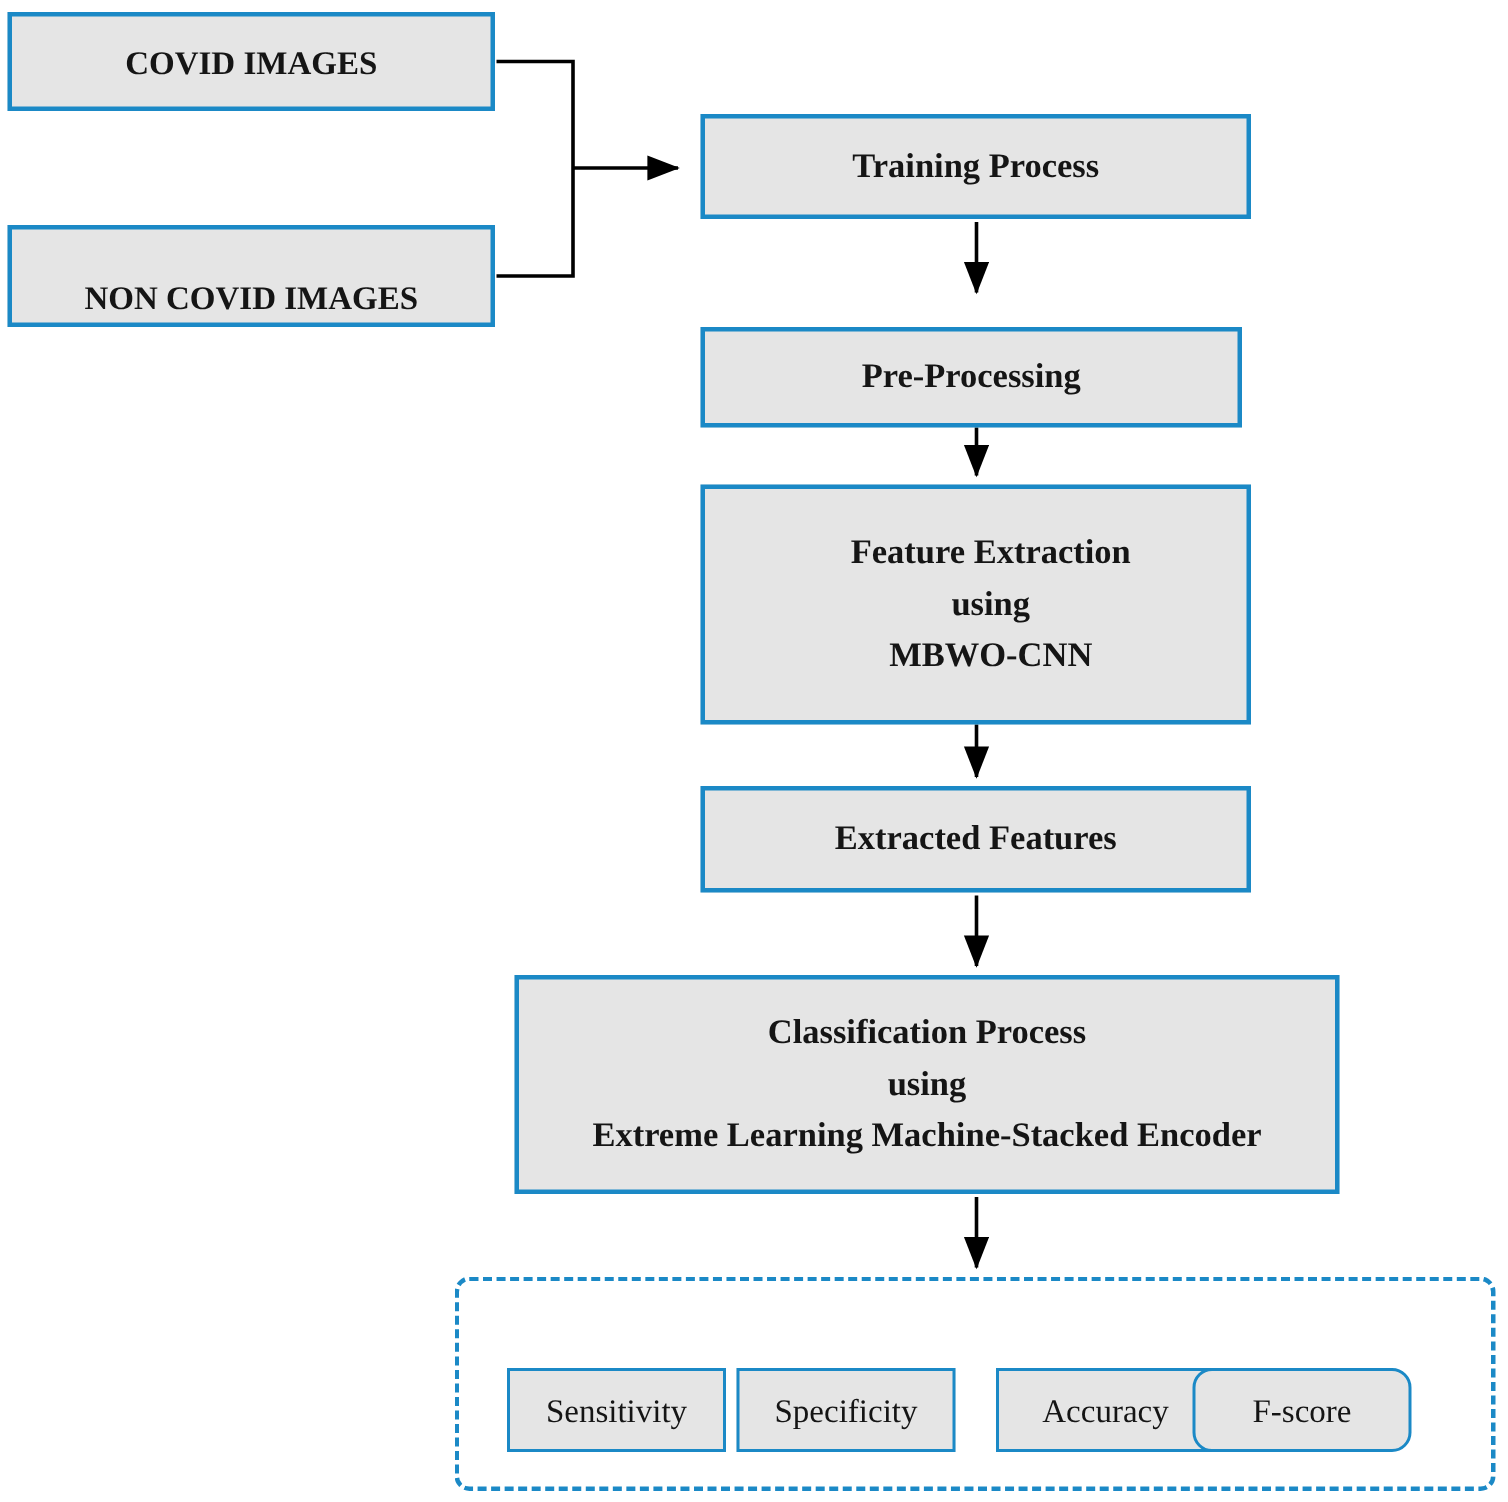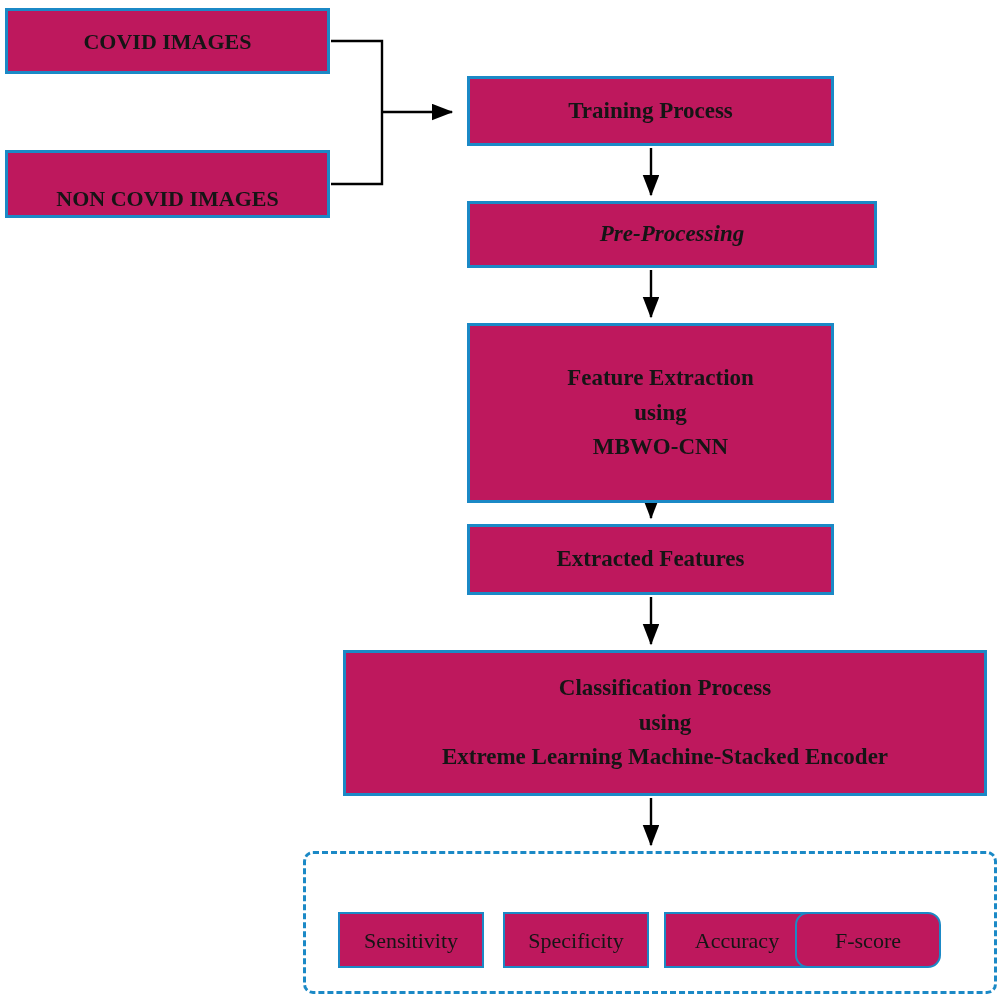--- a/index.html
+++ b/index.html
@@ -11,21 +11,21 @@
     position: relative;
     width: 1005px;
     height: 1001px;
     background: #ffffff;
     font-family: "Liberation Serif", "DejaVu Serif", serif;
     color: #151515;
     overflow: hidden;
   }
   .box {
     position: absolute;
-    background: #be185d;
+    background: #e5e5e5;
     border: 3px solid #1b89c6;
     box-sizing: border-box;
     display: flex;
     flex-direction: column;
     align-items: center;
     justify-content: center;
     text-align: center;
   }
   .box .line {
     font-weight: bold;
@@ -102,48 +102,48 @@
   </div>
 
   <div class="box input-box" style="left:5px; top:150px; width:325px; height:68px;justify-content:flex-end;">
     <div class="line">NON COVID IMAGES</div>
   </div>
 
   <div class="box" style="left:467px; top:76px; width:367px; height:70px;">
     <div class="line">Training Process</div>
   </div>
 
-  <div class="box" style="left:467px; top:201px; width:410px; height:67px;font-style:italic;">
+  <div class="box" style="left:467px; top:218px; width:361px; height:67px;">
     <div class="line">Pre-Processing</div>
   </div>
 
-  <div class="box" style="left:467px; top:323px; width:367px; height:180px;padding-left:20px;">
+  <div class="box" style="left:467px; top:323px; width:367px; height:160px;padding-left:20px;">
     <div class="line">Feature Extraction</div>
     <div class="line">using</div>
     <div class="line">MBWO-CNN</div>
   </div>
 
   <div class="box" style="left:467px; top:524px; width:367px; height:71px;">
     <div class="line">Extracted Features</div>
   </div>
 
-  <div class="box" style="left:343px; top:650px; width:644px; height:146px;">
+  <div class="box" style="left:343px; top:650px; width:550px; height:146px;">
     <div class="line">Classification Process</div>
     <div class="line">using</div>
     <div class="line">Extreme Learning Machine-Stacked Encoder</div>
   </div>
 
   <div class="dashed-box"></div>
 
 
   <div class="box measure-box" style="left:338px;">
     <div class="line">Sensitivity</div>
   </div>
 
-  <div class="box measure-box" style="left:503px;">
+  <div class="box measure-box" style="left:491px;">
     <div class="line">Specificity</div>
   </div>
 
   <div class="box measure-box" style="left:664px;">
     <div class="line">Accuracy</div>
   </div>
 
   <div class="box measure-box" style="left:795px;border-radius:13px;">
     <div class="line">F-score</div>
   </div>

